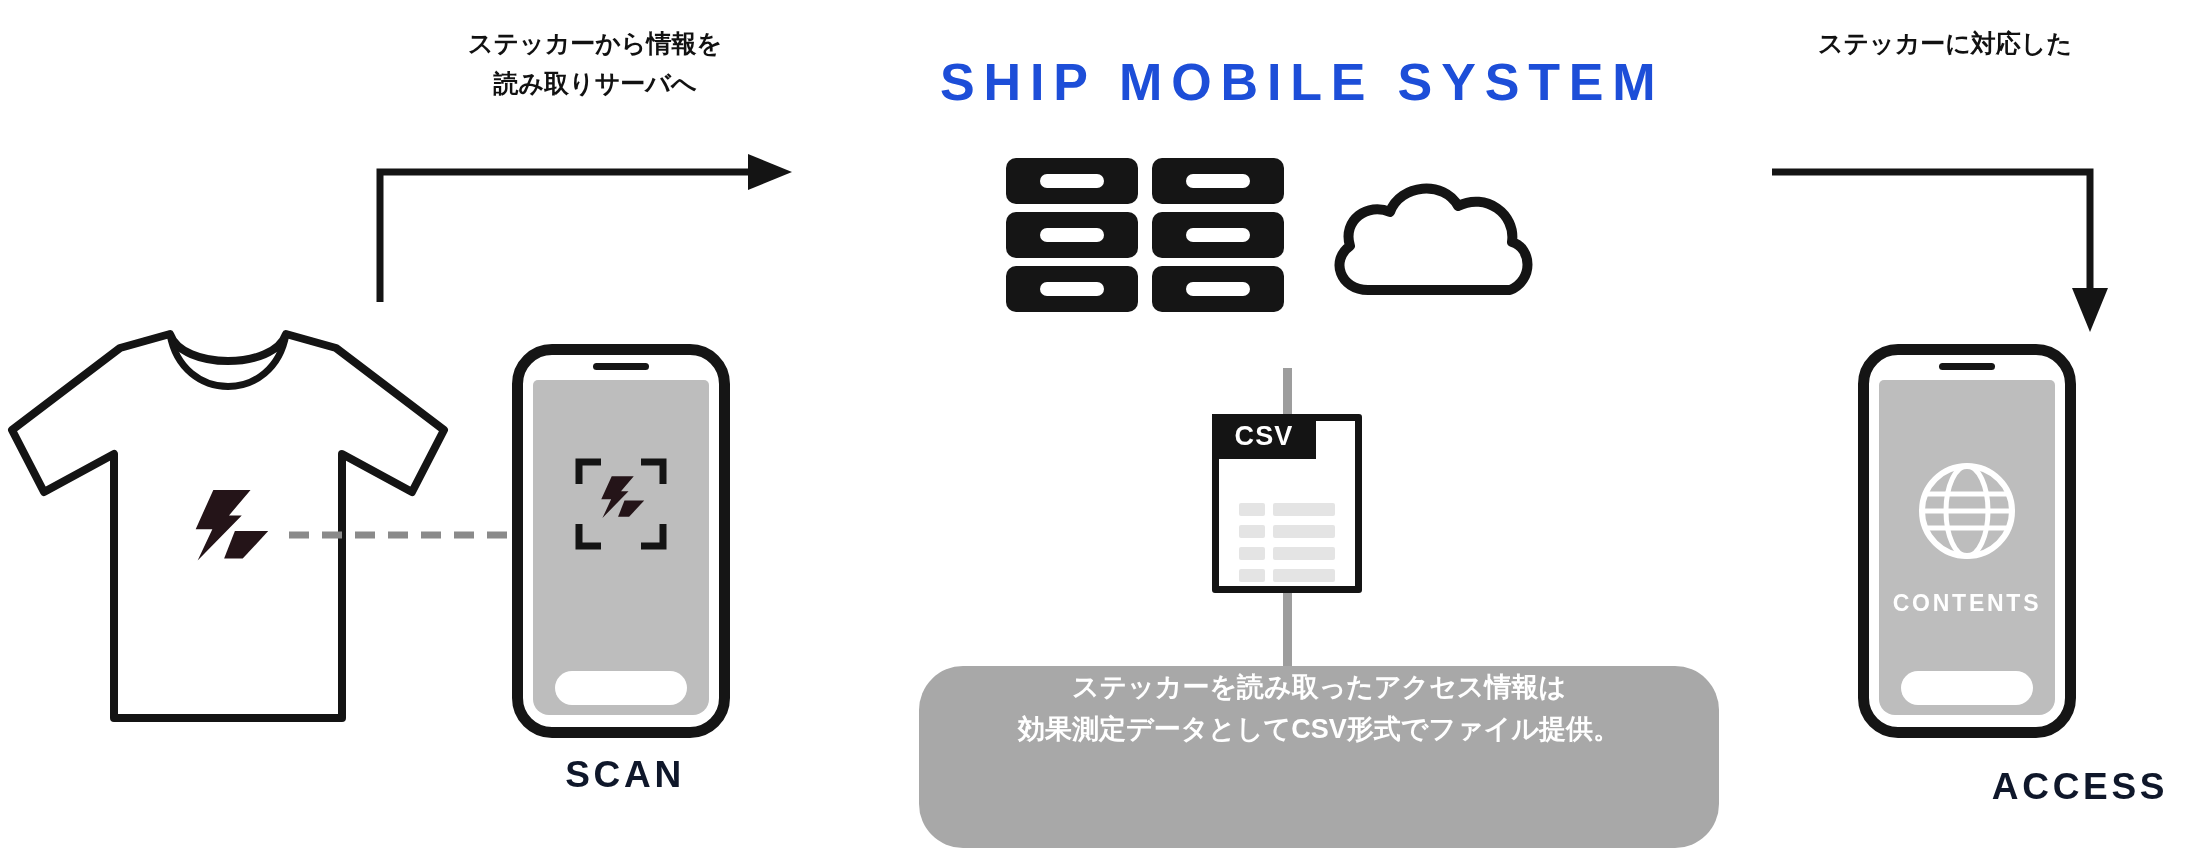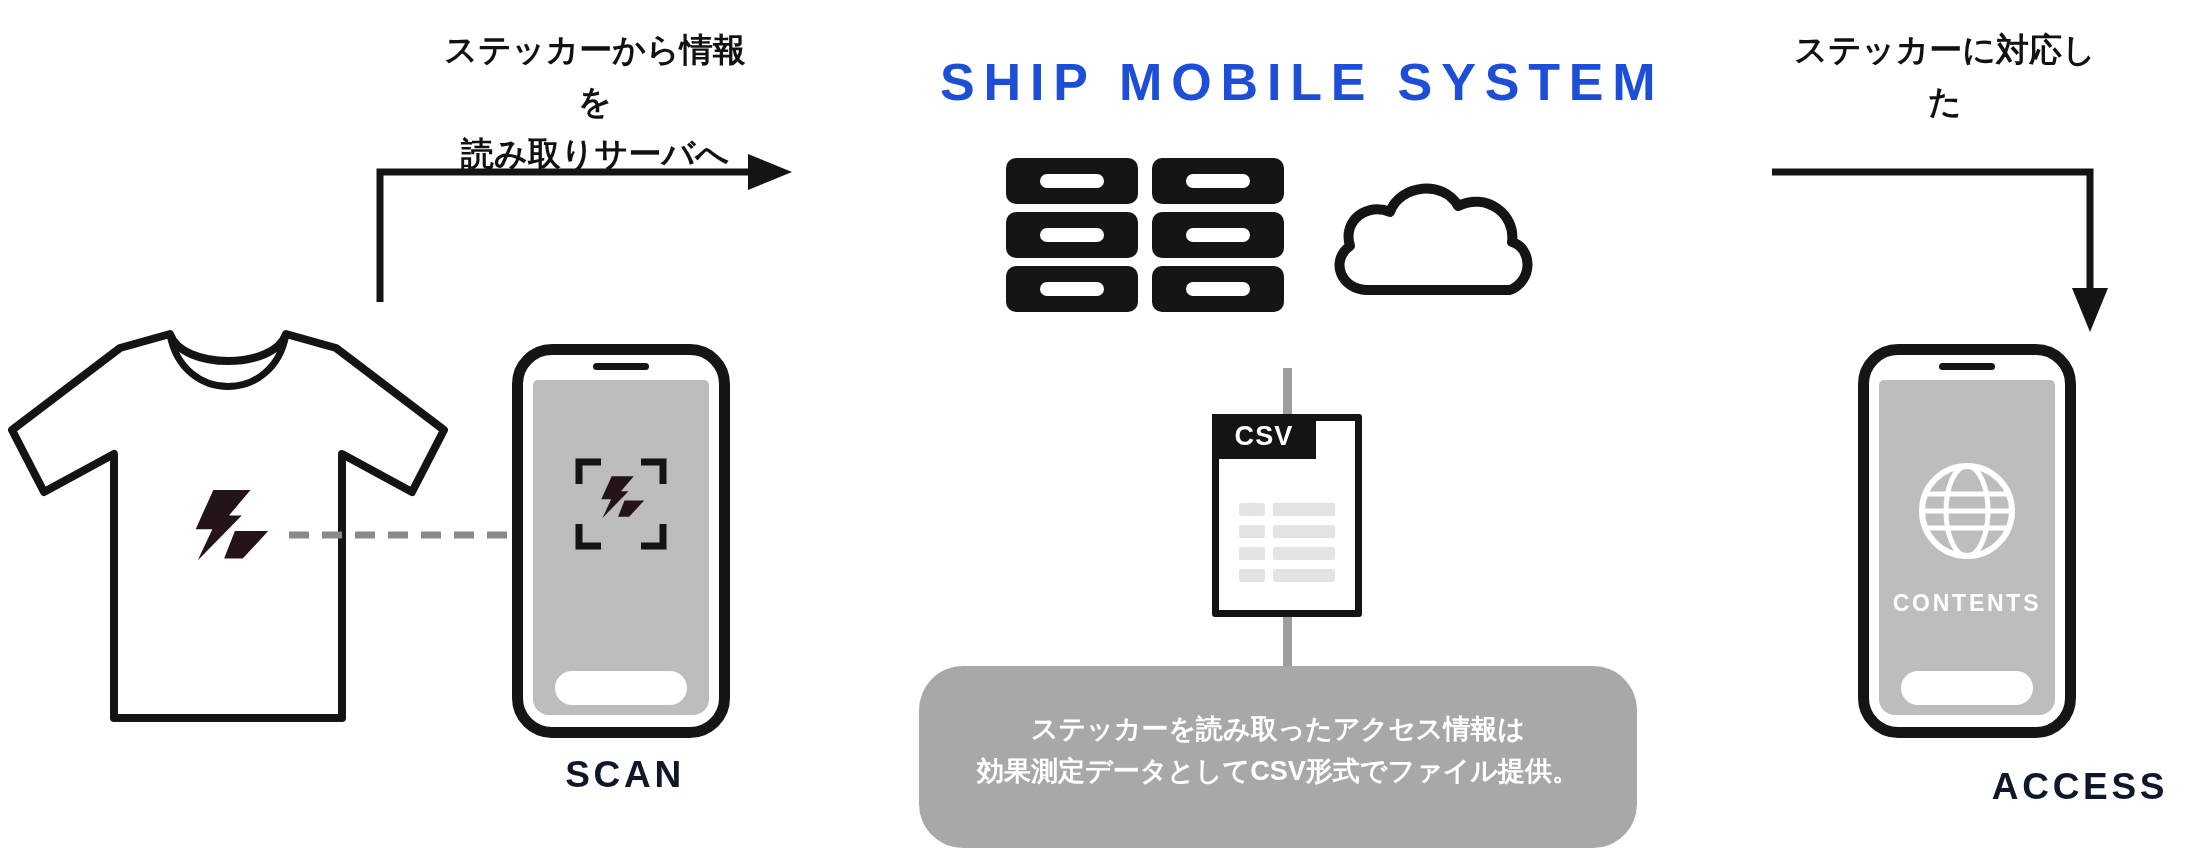--- a/index.html
+++ b/index.html
@@ -14,21 +14,21 @@
     height:848px;
     background:#ffffff;
     overflow:hidden;
   }
   .abs { position:absolute; }
 
   
   .caption {
     position:absolute;
     text-align:center;
-    font-size:33px;
+    font-size:25px;
     font-weight:700;
     line-height:1.58;
     color:#111111;
   }
   #cap-left  { top:24px; left:428px;  width:334px; }
   #cap-right { top:24px; left:1792px; width:306px; }
 
   
   #title {
     position:absolute;
@@ -46,21 +46,21 @@
     position:absolute;
     left:1283px; top:368px;
     width:9px; height:306px;
     background:#9d9d9d;
   }
 
   
   #csvdoc {
     position:absolute;
     left:1212px; top:414px;
-    width:150px; height:203px;
+    width:150px; height:179px;
     background:#ffffff;
     border:7px solid #141414;
     border-radius:3px;
     z-index:2;
   }
   .csv-tab {
     position:absolute;
     left:-7px; top:-7px;
     width:104px; height:45px;
     background:#141414;
@@ -77,29 +77,28 @@
   }
   .csv-row { display:flex; gap:8px; }
   .csv-bar { height:13px; background:#e4e4e4; border-radius:2px; }
   .csv-bar.short { width:26px; }
   .csv-bar.long  { width:62px; }
 
   
   #note {
     position:absolute;
     left:919px; top:666px;
-    width:718px; height:182px;
+    width:800px; height:182px;
     background:#a8a8a8;
     border-radius:44px;
     color:#ffffff;
     text-align:center;
     font-size:27px;
     font-weight:600;
     line-height:42px;
-    padding-top:42px;
     z-index:3;
   }
 
   
   .phone {
     position:absolute;
     width:218px; height:394px;
     background:#ffffff;
     border:11px solid #151515;
     border-radius:40px;

